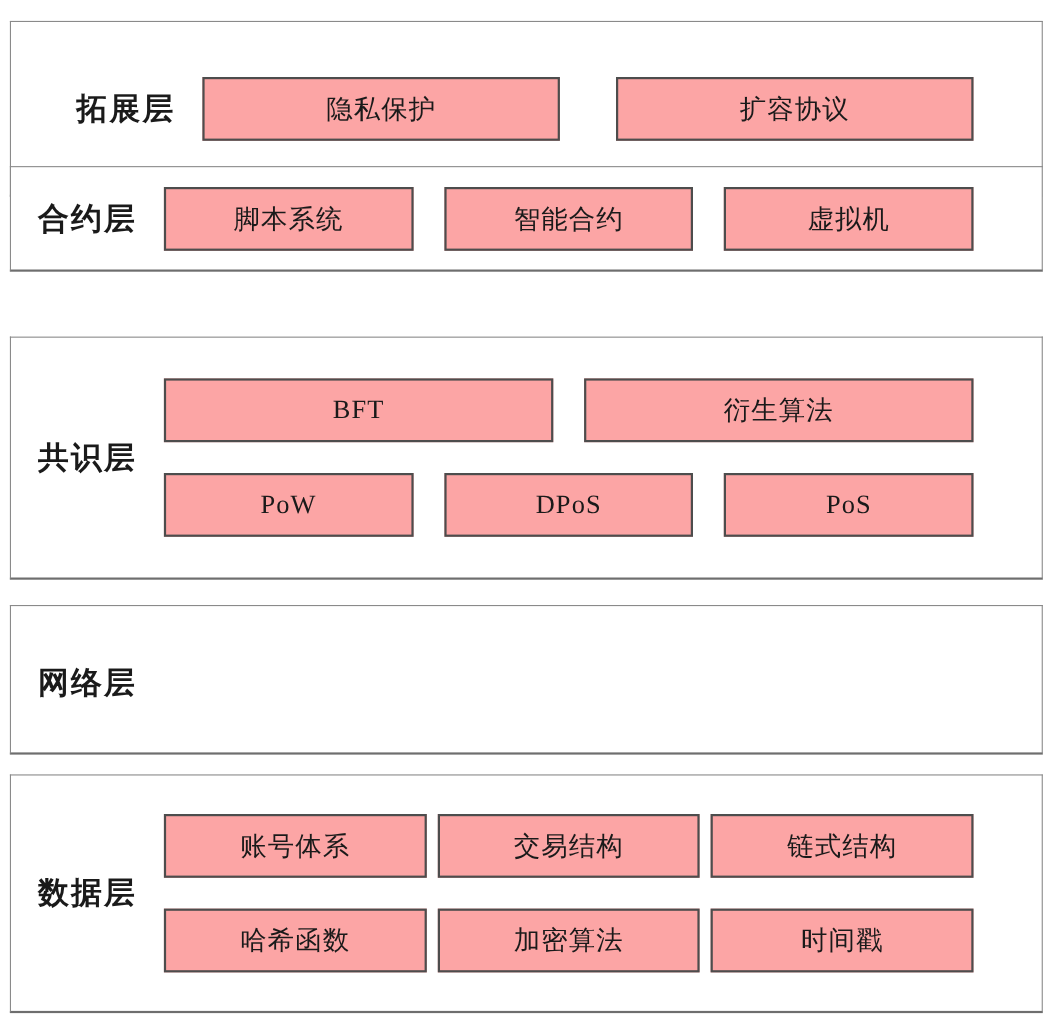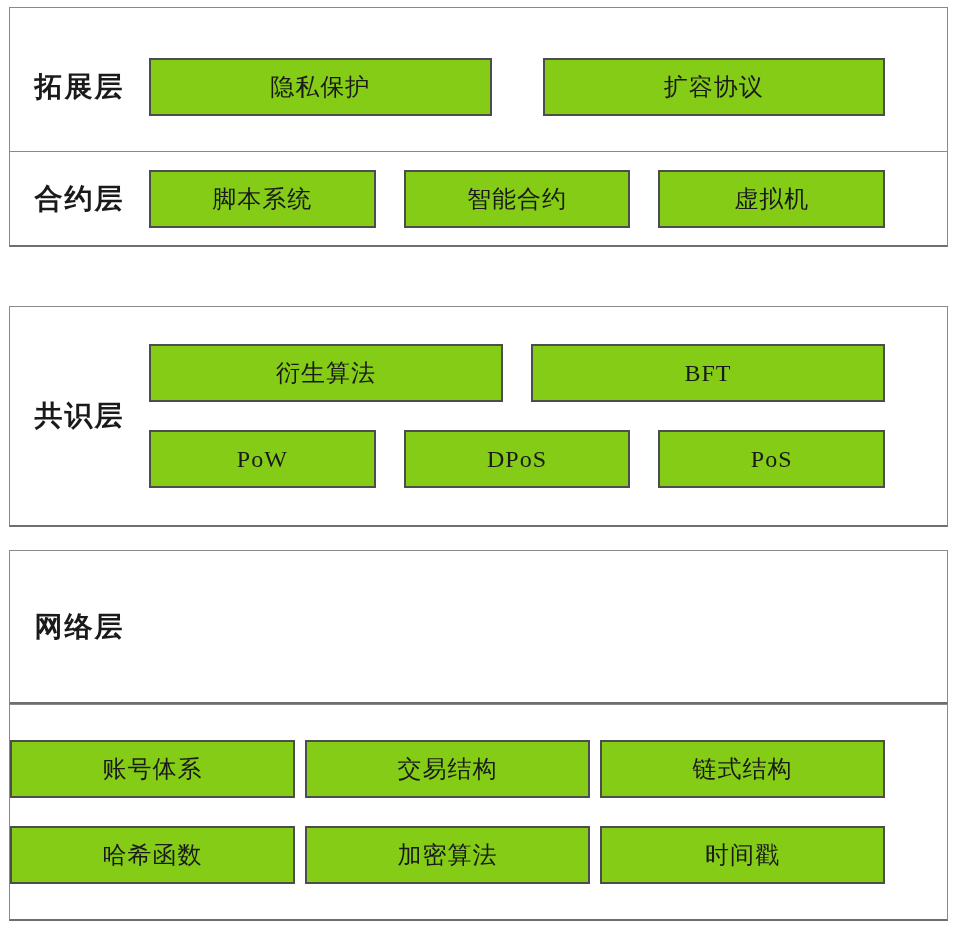--- a/index.html
+++ b/index.html
@@ -19,24 +19,24 @@
   .layer {
     position: absolute;
     left: 9px;
     width: 939px;
     background: #ffffff;
     border: 1px solid #8a8a8a;
     border-bottom: 2px solid #6e6e6e;
     display: flex;
     align-items: stretch;
   }
-  .layer-l1 { top: 7px;   height: 160px; }
+  .layer-l1 { top: 19px;   height: 160px; padding-left: 35px; }
   .layer-l2 { top: 151px; height: 96px; }
   .layer-l3 { top: 306px; height: 221px; }
-  .layer-l4 { top: 550px; height: 154px; }
+  .layer-l4 { top: 550px; height: 136px; flex-direction: column; }
   .layer-l5 { top: 704px; height: 217px; }
 
   .layer-label {
     width: 139px;
     flex: 0 0 139px;
     display: flex;
     align-items: center;
     justify-content: center;
     font-weight: bold;
     font-size: 28px;
@@ -51,21 +51,21 @@
     justify-content: center;
     row-gap: 28px;
   }
   .box-row { display: flex; width: 100%; }
   .cols-2 { column-gap: 51px; }
   .cols-3 { column-gap: 28px; }
   .cols-4 { column-gap: 10px; }
   .box {
     flex: 1;
     height: 58px;
-    background: #84cc16;
+    background: #fca5a5;
     border: 2px solid #4d4d4d;
     display: flex;
     align-items: center;
     justify-content: center;
     font-size: 24px;
     letter-spacing: 1px;
     white-space: nowrap;
   }
 </style>
 </head>
@@ -91,36 +91,37 @@
         <div class="box">智能合约</div>
         <div class="box">虚拟机</div>
       </div>
     </div>
   </section>
 
   <section class="layer layer-l3">
     <div class="layer-label">共识层</div>
     <div class="layer-content">
       <div class="box-row cols-3">
+        <div class="box">BFT</div>
         <div class="box">衍生算法</div>
-        <div class="box">BFT</div>
       </div>
       <div class="box-row cols-3">
         <div class="box">PoW</div>
         <div class="box">DPoS</div>
         <div class="box">PoS</div>
       </div>
     </div>
   </section>
 
   <section class="layer layer-l4">
     <div class="layer-label">网络层</div>
   </section>
 
   <section class="layer layer-l5">
+    <div class="layer-label">数据层</div>
     <div class="layer-content">
       <div class="box-row cols-4">
         <div class="box">账号体系</div>
         <div class="box">交易结构</div>
         <div class="box">链式结构</div>
       </div>
       <div class="box-row cols-4">
         <div class="box">哈希函数</div>
         <div class="box">加密算法</div>
         <div class="box">时间戳</div>

